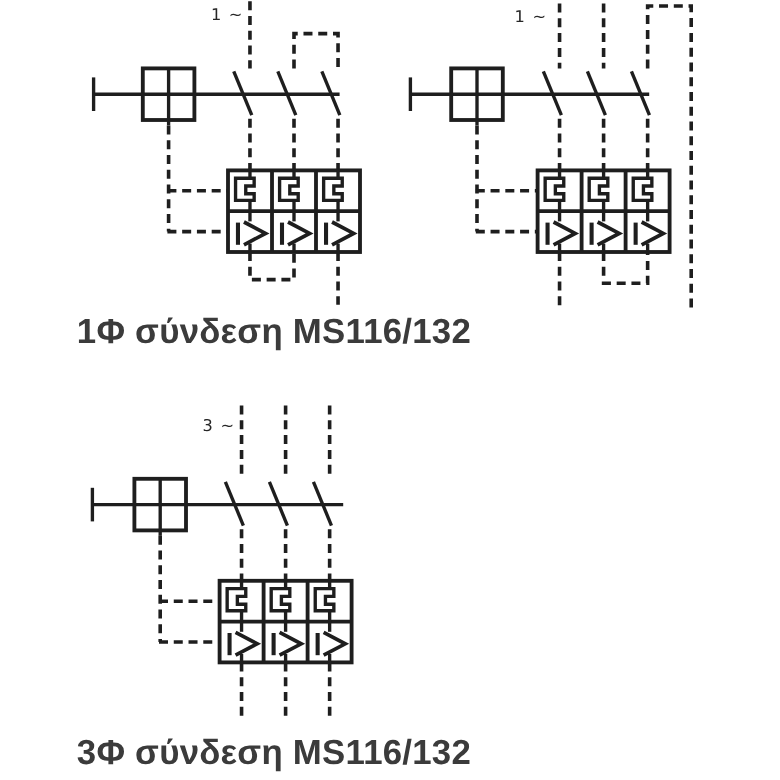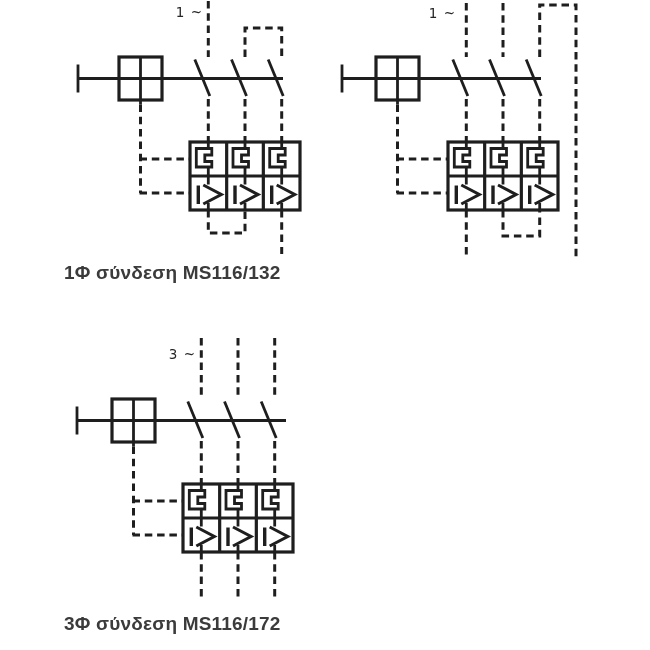--- a/index.html
+++ b/index.html
@@ -12,21 +12,21 @@
   svg{position:absolute;left:0;top:0;}
   .dash{fill:none;stroke:var(--line);stroke-width:3;stroke-dasharray:7.5 4.8;}
   .ln{fill:none;stroke:var(--line);stroke-width:2.8;}
   .blade{fill:none;stroke:var(--line);stroke-width:2.8;}
   .box{fill:none;stroke:var(--line);stroke-width:3.2;}
   .lnB{fill:none;stroke:var(--line);stroke-width:3.4;}
   .chev{fill:none;stroke:var(--line);stroke-width:3.1;stroke-linejoin:miter;}
   .phase{font:13.5px "DejaVu Sans",sans-serif;fill:#262626;letter-spacing:1px;}
   .caption{
     position:absolute; left:64px; white-space:nowrap;
-    font-size:19px; font-weight:600; letter-spacing:.2px;
+    font-size:29px; font-weight:600; letter-spacing:.2px;
     color:var(--cap); line-height:1;
   }
   #cap1{top:263px;}
   #cap2{top:614px;}
 </style>
 </head>
 <body>
 
 <div id="canvas">
   <svg id="diagram-svg" width="650" height="650" viewBox="0 0 650 650">
@@ -202,14 +202,14 @@
         <g aria-label="I&gt;">
           <path d="M274.7,518 V526.5" class="ln"></path>
           <path d="M264.7,527.5 V546" class="lnB"></path>
           <path d="M269.7,527 L287.7,536.5 L269.7,546" class="chev"></path>
           <path d="M274.7,545 V552" class="ln"></path>
         </g>
         <text x="196" y="359" text-anchor="end" class="phase">3 ~</text>
       </g>
     </svg>
   <div class="caption" id="cap1">1Φ σύνδεση MS116/132</div>
-  <div class="caption" id="cap2">3Φ σύνδεση MS116/172</div>
+  <div class="caption" id="cap2">3Φ σύνδεση MS116/132</div>
 </div>
 
 </body></html>

